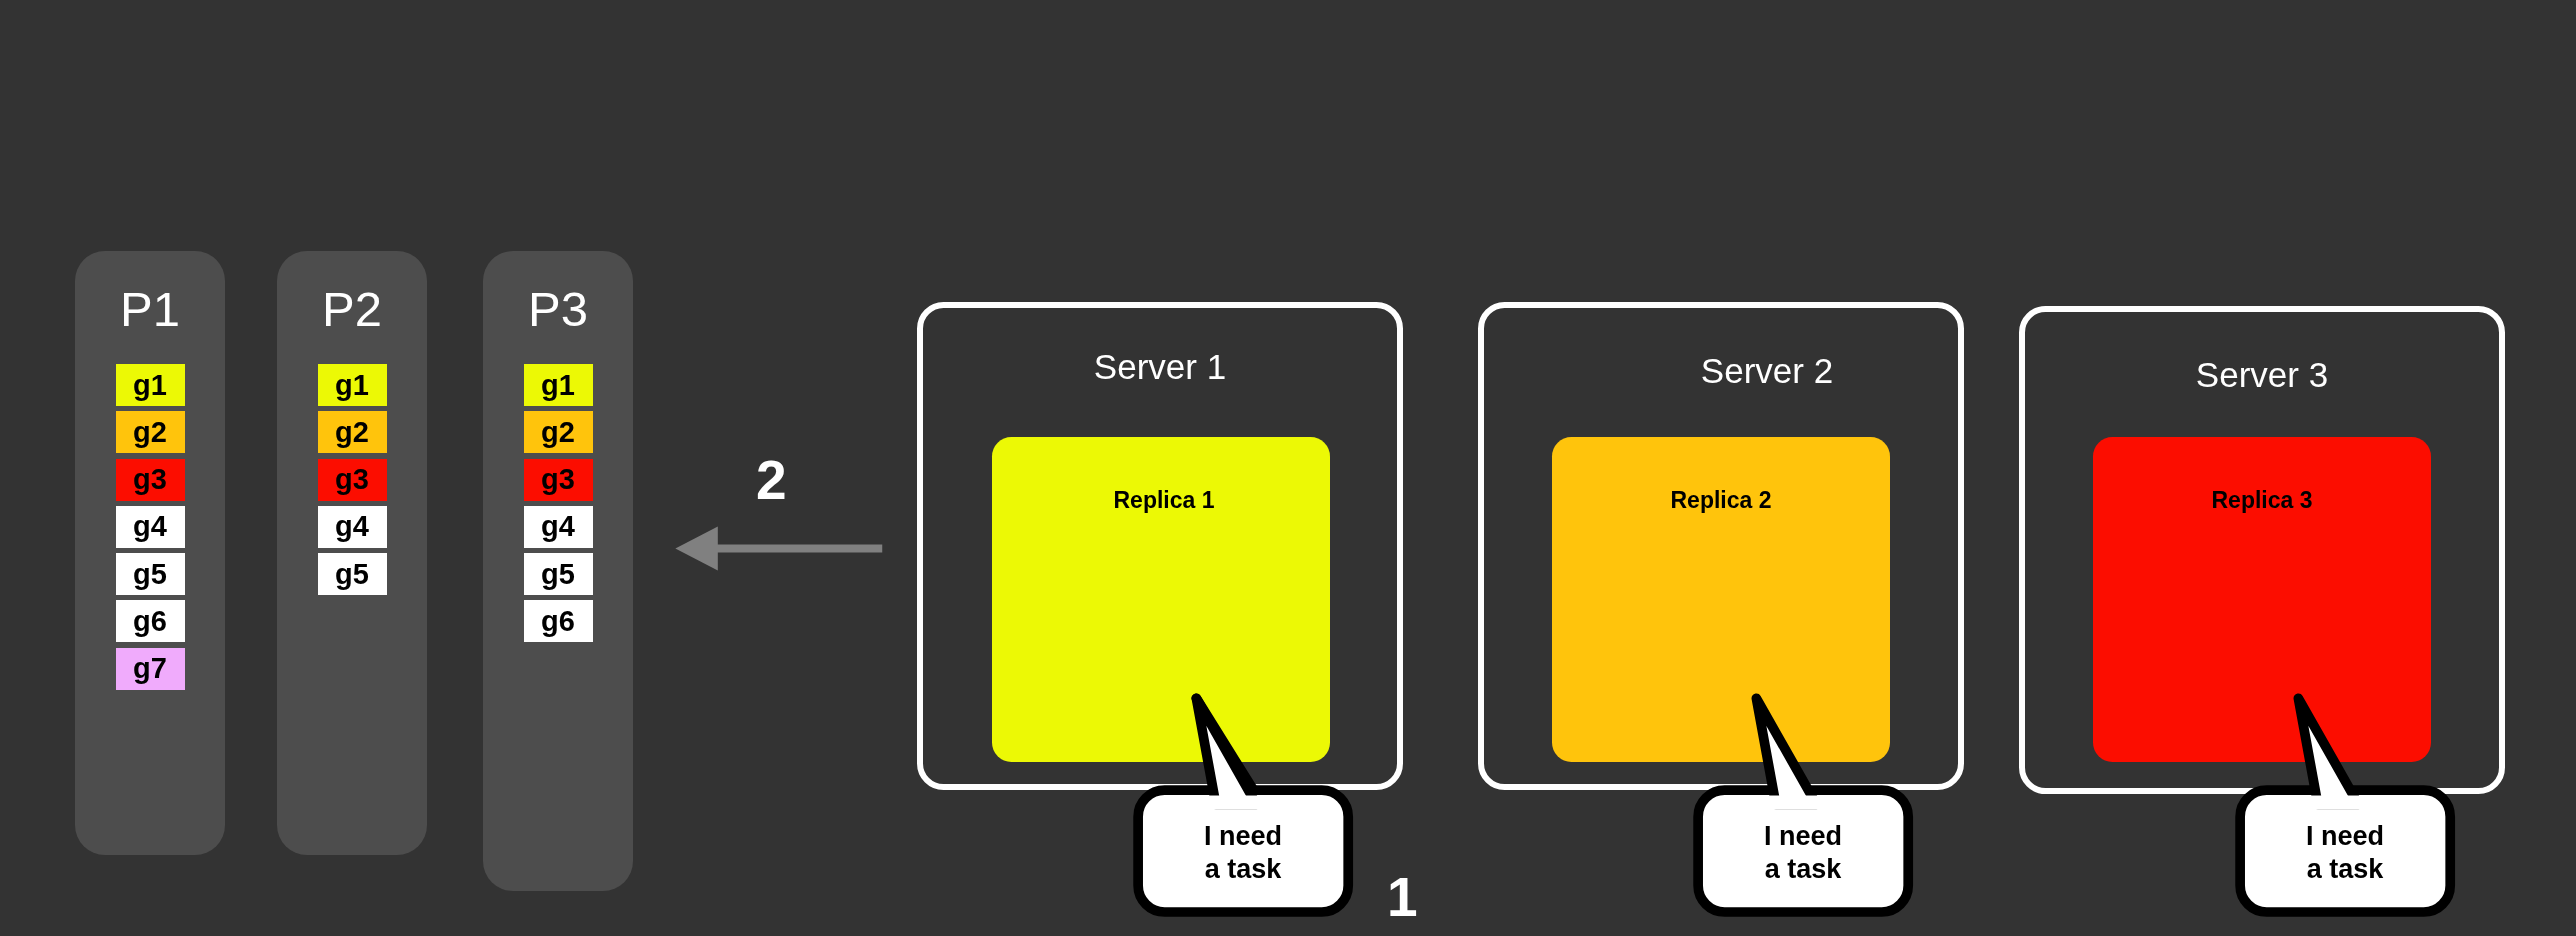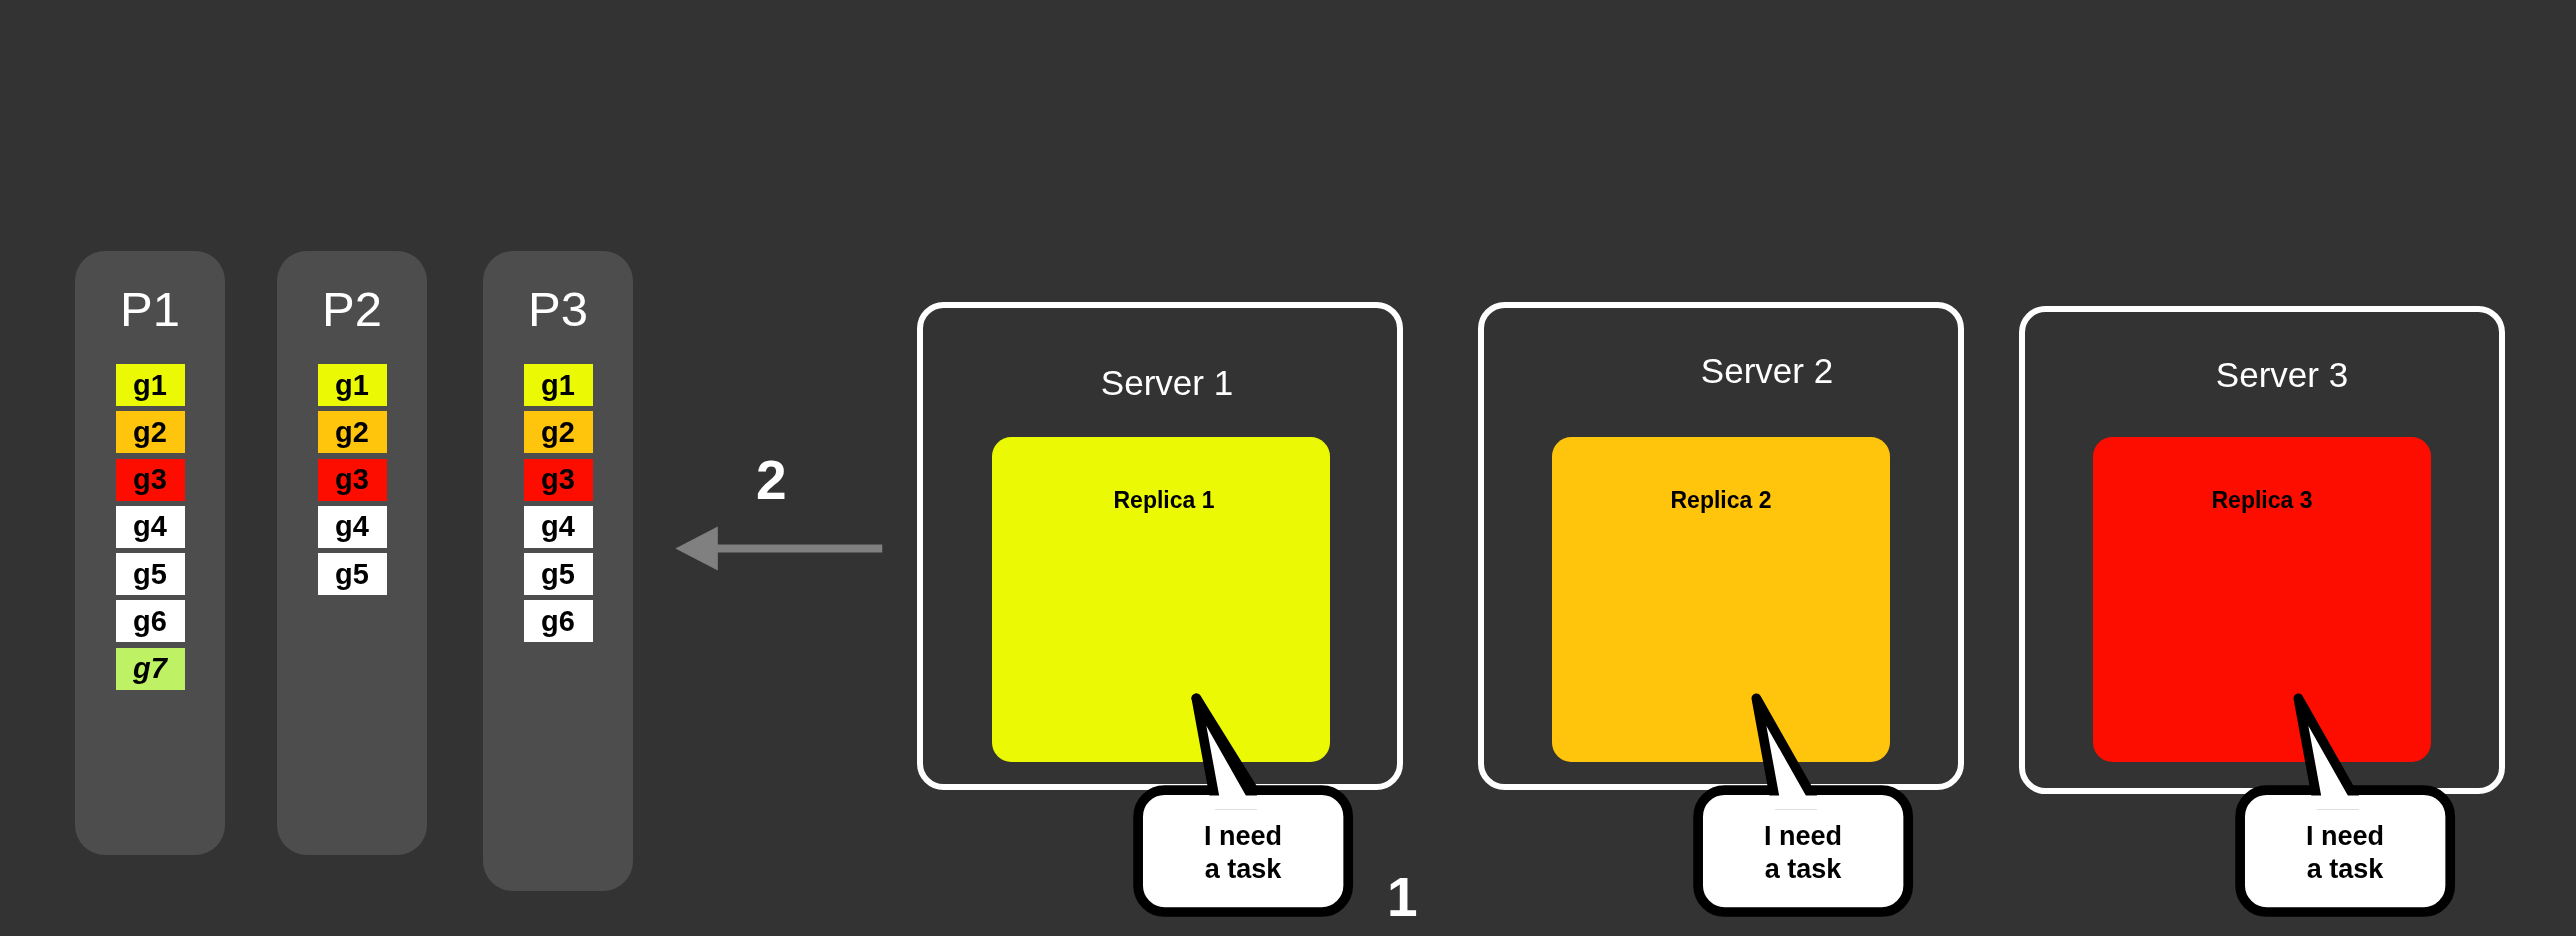--- a/index.html
+++ b/index.html
@@ -147,21 +147,21 @@
 
   <div class="partition" id="partition-p1" style="left:75px; top:251px; width:150px; height:604px;">
     <div class="partition-title">P1</div>
     <div class="group-list">
       <div class="group-cell" style="background:#ecf905;">g1</div>
       <div class="group-cell" style="background:#ffc40c;">g2</div>
       <div class="group-cell" style="background:#fc0d00;">g3</div>
       <div class="group-cell" style="background:#ffffff;">g4</div>
       <div class="group-cell" style="background:#ffffff;">g5</div>
       <div class="group-cell" style="background:#ffffff;">g6</div>
-      <div class="group-cell" style="background:#bef264;font-style:italic;">g7</div>
+      <div class="group-cell" style="background:#f0abfc;">g7</div>
     </div>
   </div>
 
   <div class="partition" id="partition-p2" style="left:277px; top:251px; width:150px; height:604px;">
     <div class="partition-title">P2</div>
     <div class="group-list">
       <div class="group-cell" style="background:#ecf905;">g1</div>
       <div class="group-cell" style="background:#ffc40c;">g2</div>
       <div class="group-cell" style="background:#fc0d00;">g3</div>
       <div class="group-cell" style="background:#ffffff;">g4</div>
@@ -183,21 +183,21 @@
 
   <div class="arrow-label" style="left:756px; top:453px;">2</div>
 
   <svg class="arrow-wrap" style="left:663px; top:513px;" width="221" height="71" viewBox="0 0 250 80">
     <line x1="248" y1="40" x2="60" y2="40" stroke="#808080" stroke-width="9"></line>
     <polygon points="14,40 62,15 62,65" fill="#808080"></polygon>
   </svg>
 
   <div class="server" id="server-1-box" style="left:917px; top:302px; width:486px; height:488px;">
   </div>
-  <div class="server-title" style="left:917px; top:365px; width:486px;margin-left:7px;">Server 1</div>
+  <div class="server-title" style="left:917px; top:349px; width:486px;">Server 1</div>
   <div class="replica" style="left:992px; top:437px; width:338px; height:325px; background:#ecf905;">
   </div>
   <div class="replica-label" style="left:992px; top:489px; width:344px;">Replica 1</div>
 
   <div class="bubble-wrap" style="left:1124px; top:686px;">
     <svg width="256" height="256" viewBox="0 0 290 290">
       <path d="M 82 14
                L 132 128
                L 100 132
                L 148 150
@@ -227,21 +227,21 @@
       <path d="M 95 124 L 160 124 L 160 140 L 95 140 Z" fill="#ffffff" stroke="none"></path>
     </svg>
     <div class="bubble-text" style="left:14px; top:134px; width:210px;">
       <span>I need</span>
       <span>a task</span>
     </div>
   </div>
 
   <div class="server" id="server-3-box" style="left:2019px; top:306px; width:486px; height:488px;">
   </div>
-  <div class="server-title" style="left:2019px; top:357px; width:486px;padding-left:20px;">Server 3</div>
+  <div class="server-title" style="left:2019px; top:357px; width:486px;">Server 3</div>
   <div class="replica" style="left:2093px; top:437px; width:338px; height:325px; background:#fc0d00;">
   </div>
   <div class="replica-label" style="left:2093px; top:489px; width:338px;">Replica 3</div>
 
   <div class="bubble-wrap" style="left:2226px; top:686px;">
     <svg width="256" height="256" viewBox="0 0 290 290">
       <rect x="16" y="118" width="238" height="138" rx="30" ry="30" fill="#ffffff" stroke="#000000" stroke-width="11"></rect>
       <path d="M 82 14 L 150 134 L 104 134 Z" fill="#ffffff" stroke="#000000" stroke-width="11" stroke-linejoin="round"></path>
       <path d="M 95 124 L 160 124 L 160 140 L 95 140 Z" fill="#ffffff" stroke="none"></path>
     </svg>

